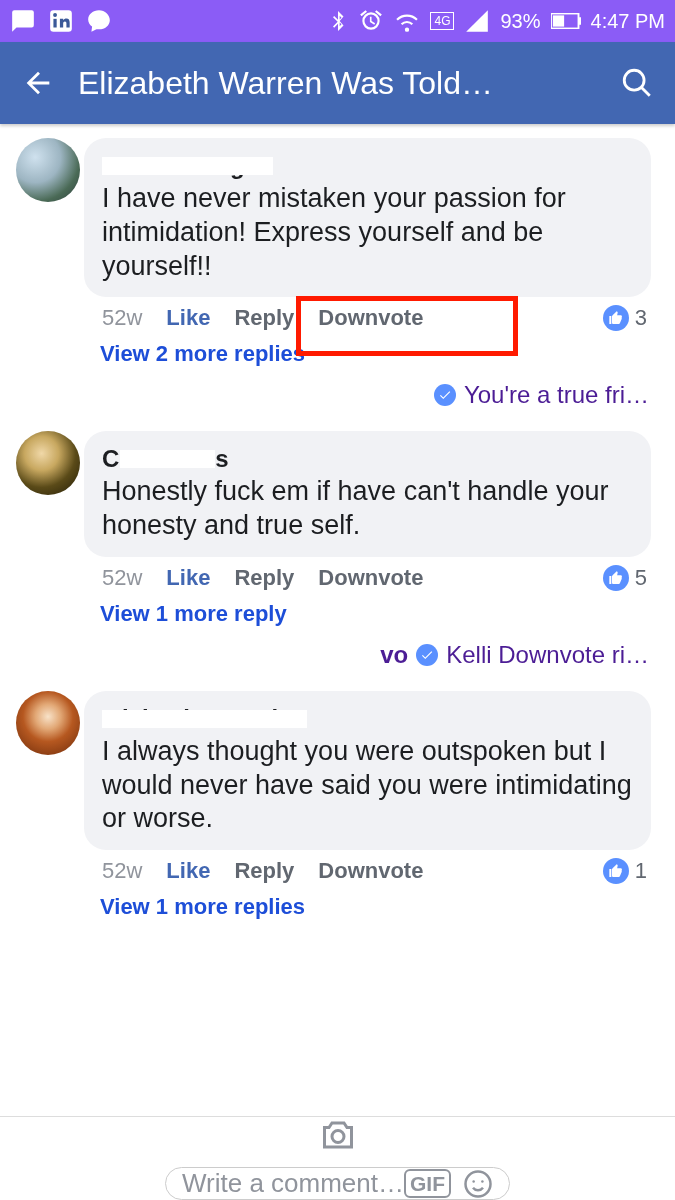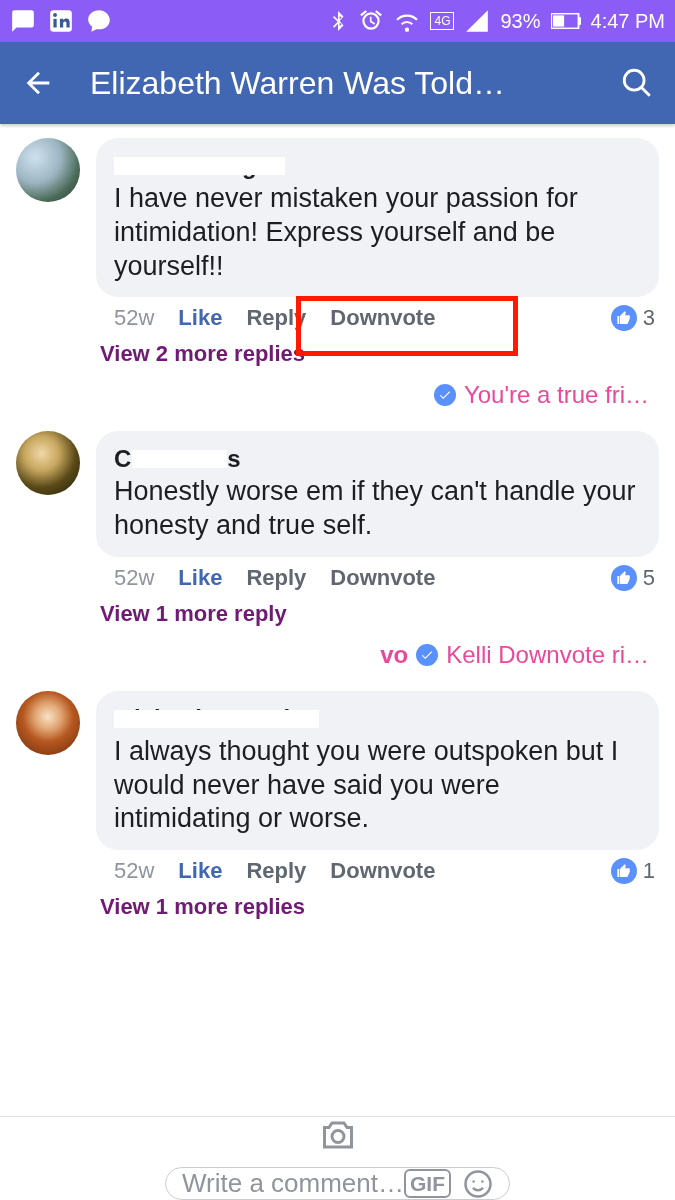--- a/index.html
+++ b/index.html
@@ -1,40 +1,40 @@
 <!DOCTYPE html>
 <html><head>
 <meta charset="utf-8">
 <style>
   * { box-sizing: border-box; margin: 0; padding: 0; }
   html, body { width: 675px; height: 1200px; font-family: -apple-system, Helvetica, Arial, sans-serif; background: #fff; overflow: hidden; }
   .status-bar { height: 42px; background: #8b5cf6; color: #fff; display: flex; align-items: center; justify-content: space-between; padding: 0 10px; font-size: 22px; }
   .status-left { display: flex; gap: 12px; align-items: center; }
   .status-right { display: flex; gap: 10px; align-items: center; font-size: 20px; }
   .status-right span { display:inline-block; }
-  .app-bar { height: 82px; background: #4267b2; color: #fff; display: flex; align-items: center; padding: 0 18px; gap: 32px; box-shadow: 0 2px 3px rgba(0,0,0,.2); }
+  .app-bar { height: 82px; background: #4267b2; color: #fff; display: flex; align-items: center; padding: 0 18px; gap: 20px; box-shadow: 0 2px 3px rgba(0,0,0,.2); }
   .app-title { flex: 1; font-size: 32px; font-weight: 500; white-space: nowrap; overflow: hidden; text-overflow: ellipsis; }
   .icon-btn { width: 40px; height: 40px; display: flex; align-items: center; justify-content: center; cursor: pointer; }
   .feed { padding: 0 0 90px 0; height: calc(1200px - 42px - 82px); overflow: hidden; }
-  .comment { display: flex; padding: 14px 16px 0 16px; gap: 16px; }
+  .comment { display: flex; padding: 14px 24px 0 16px; gap: 4px; }
   .avatar { width: 64px; height: 64px; border-radius: 50%; flex-shrink: 0; background: #ddd center/cover; }
   .bubble-wrap { flex: 1; min-width: 0; }
   .bubble { background: #f1f2f5; border-radius: 22px; padding: 14px 18px 14px 18px; }
   .name { font-weight: 600; font-size: 24px; color: #1c1e21; margin-bottom: 2px; position: relative; display:inline-block;}
   .redact { position:absolute; top:50%; left:0; right:0; height:18px; background:#fff; transform:translateY(-50%);}
   .text { font-size: 27px; line-height: 1.25; color: #1c1e21; }
   .meta-row { display: flex; align-items: flex-end; gap: 24px; padding: 8px 4px 0 18px; font-size: 22px; color: #616770; }
   .meta-row .time { color:#90949c; }
   .meta-row .action { font-weight: 600; cursor: pointer; }
   .meta-row .like-action { color: #4267b2; }
   .react-badge { margin-left: auto; display: flex; align-items: center; gap: 6px; color:#616770; font-size:22px;}
   .react-icon { width: 26px; height: 26px; border-radius: 50%; background: #5a90ff; display:flex; align-items:center; justify-content:center;}
   .react-icon svg { width:16px; height:16px; fill:#fff;}
-  .vmr { font-size: 22px; font-weight: 700; color: #701a75; padding: 10px 0 0 100px; }
-  .trailer { display:flex; justify-content:flex-end; align-items:center; gap:8px; padding: 14px 26px 8px 0; font-size:24px; color:#ec4899;}
+  .vmr { font-size: 22px; font-weight: 700; color: #1d4ed8; padding: 10px 0 0 100px; }
+  .trailer { display:flex; justify-content:flex-end; align-items:center; gap:8px; padding: 14px 26px 8px 0; font-size:24px; color:#4c1d95;}
   .trailer .check { width:22px; height:22px; border-radius:50%; background:#5a90ff; display:flex; align-items:center; justify-content:center;}
   .trailer .check svg { width:14px; height:14px; fill:#fff;}
   .compose { position: absolute; bottom: 0; left:0; right:0; height: 84px; border-top:1px solid #ddd; background:#fff; display:flex; align-items:center; padding: 0 14px; gap: 14px; flex-direction: column;}
   .compose-input { flex:1; height: 56px; border:1px solid #ccc; border-radius: 28px; display:flex; align-items:center; padding: 0 16px; color:#90949c; font-size:26px; justify-content:space-between;}
   .compose-input .right-icons { display:flex; gap:12px; align-items:center;}
   .gif-box { border:2px solid #90949c; border-radius:6px; font-size:21px; font-weight:700; padding:2px 4px; color:#90949c; line-height:1;}
   .highlight-box { position:absolute; border:5px solid #ff1a00; pointer-events:none; }
   .sb-icon { fill:#fff; width:26px; height:26px; }
   .av1 { background-image: radial-gradient(circle at 30% 30%, #cfe1ee 0%, #9db5c2 40%, #4a6a56 70%, #2d3b3c 100%);}
   .av2 { background-image: radial-gradient(circle at 40% 35%, #f0d8a8 0%, #c8a860 30%, #5a4a18 60%, #201a06 100%);}
@@ -130,21 +130,21 @@
         </svg>
       </span>
     <span>You're a true fri…</span>
   </div>
 
   <div class="comment">
     <div class="avatar av2"></div>
     <div class="bubble-wrap">
       <div class="bubble">
         <div class="name"><span>C…………s</span><span class="redact" style="left:18px; right:14px;"></span></div>
-        <div class="text">Honestly worse em if they can't handle your honesty and true self.</div>
+        <div class="text">Honestly fuck em if have can't handle your honesty and true self.</div>
       </div>
       <div class="meta-row">
         <span class="time">52w</span>
         <span class="action like-action">Like</span>
         <span class="action">Reply</span>
         <span class="action">Downvote</span>
         <span class="react-badge">
           <span class="react-icon">
               <svg viewBox="0 0 24 24">
                 <path d="M2 21h3V9H2v12zm19-11c0-1.1-.9-2-2-2h-5.3l.8-3.8v-.3c0-.4-.2-.8-.4-1.1L13 2 6.6 8.4C6.2 8.8 6 9.3 6 9.8V19c0 1.1.9 2 2 2h8c.8 0 1.5-.5 1.8-1.2l2.7-6.3c.1-.2.1-.5.1-.7v-2.8z"></path>

